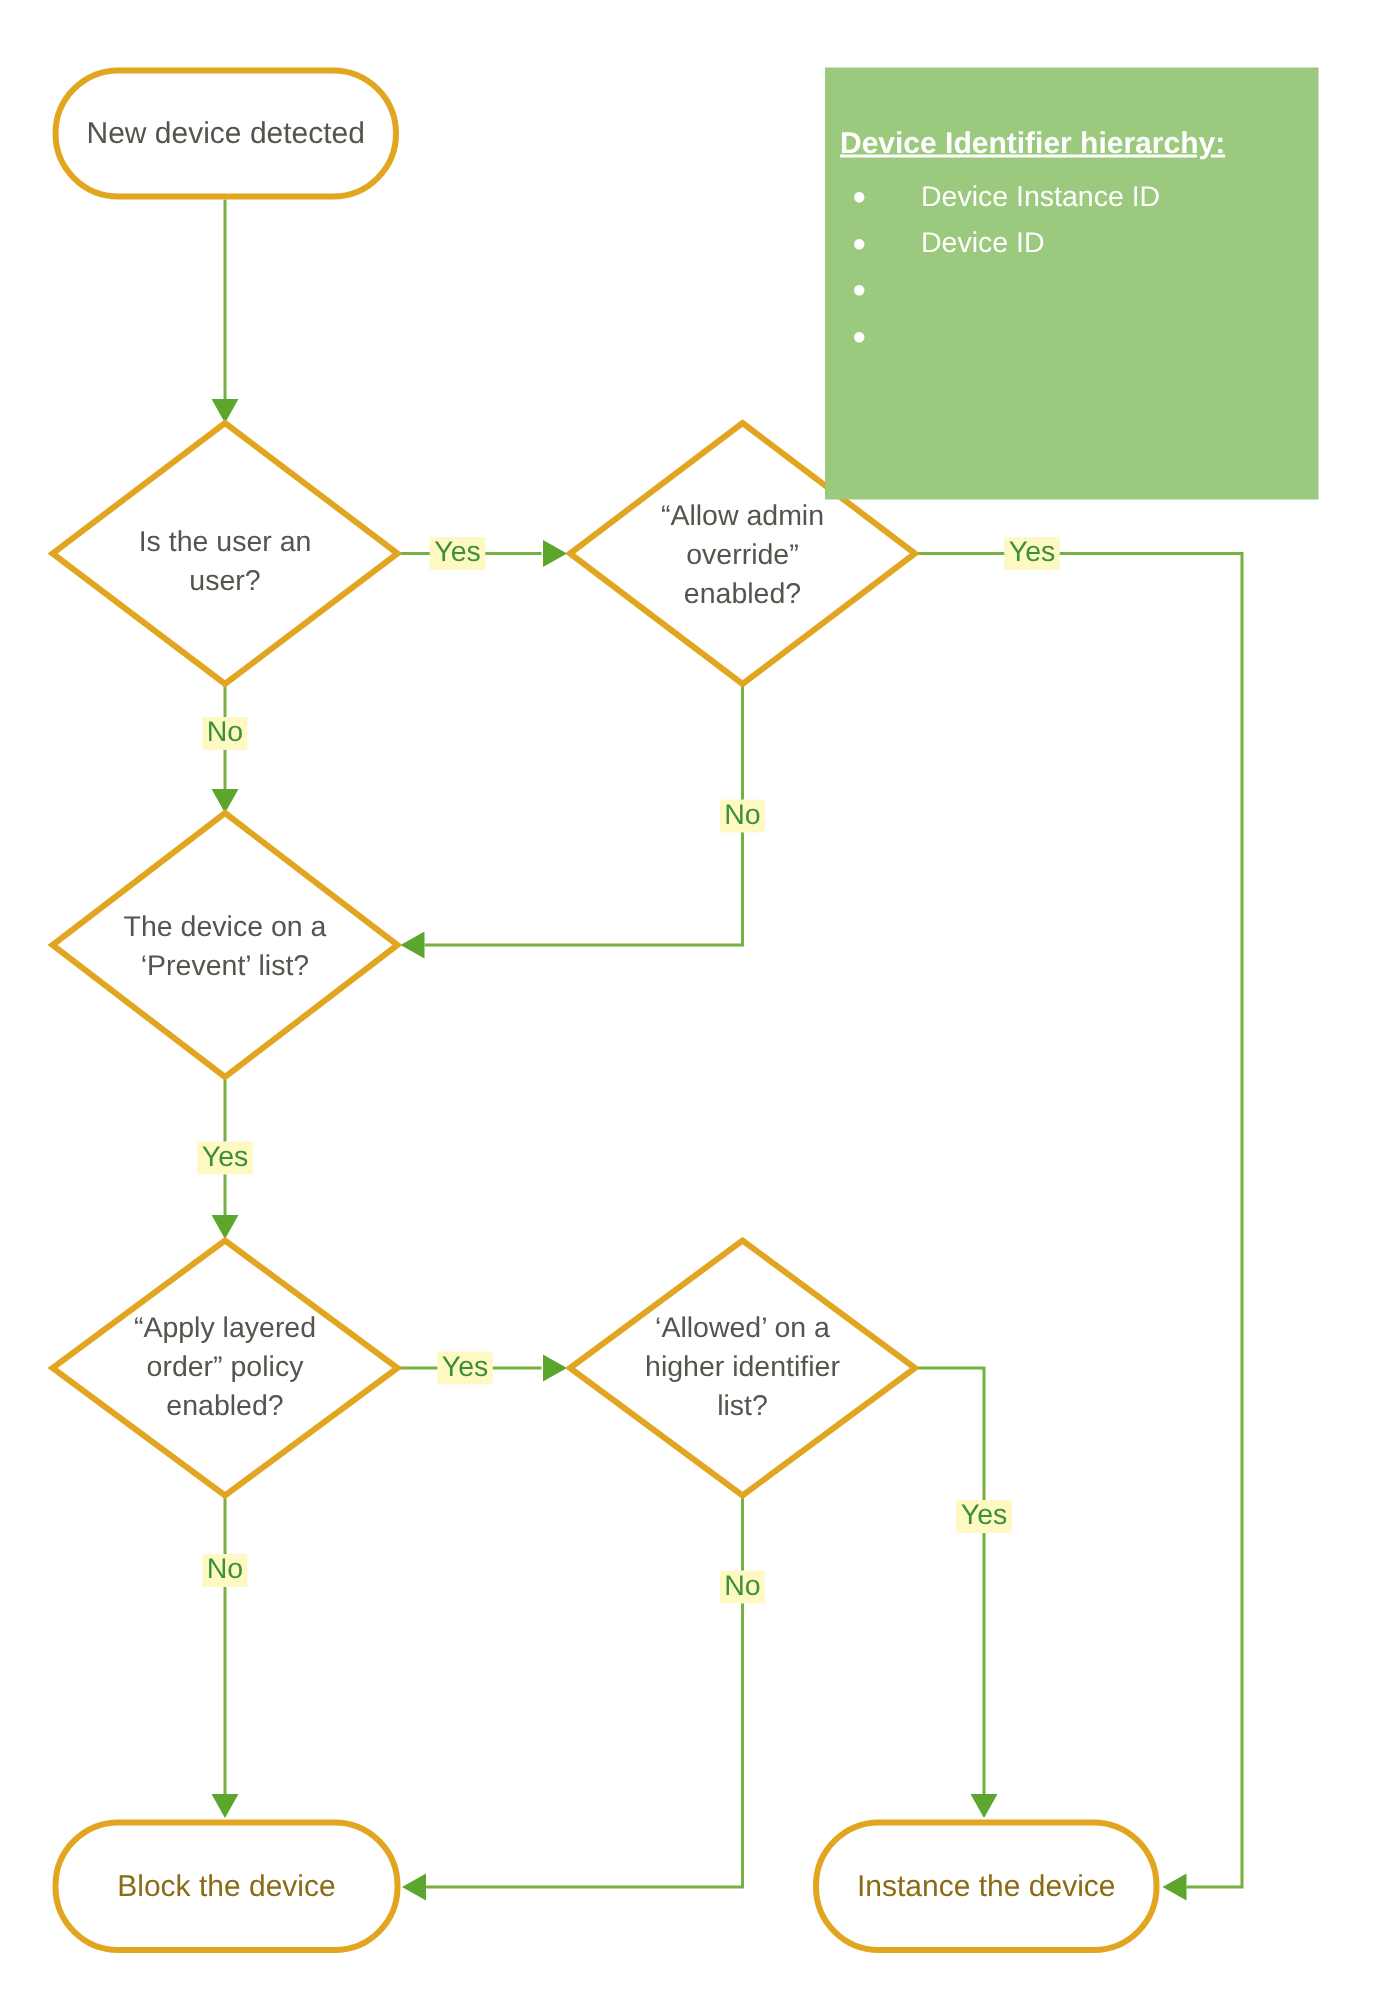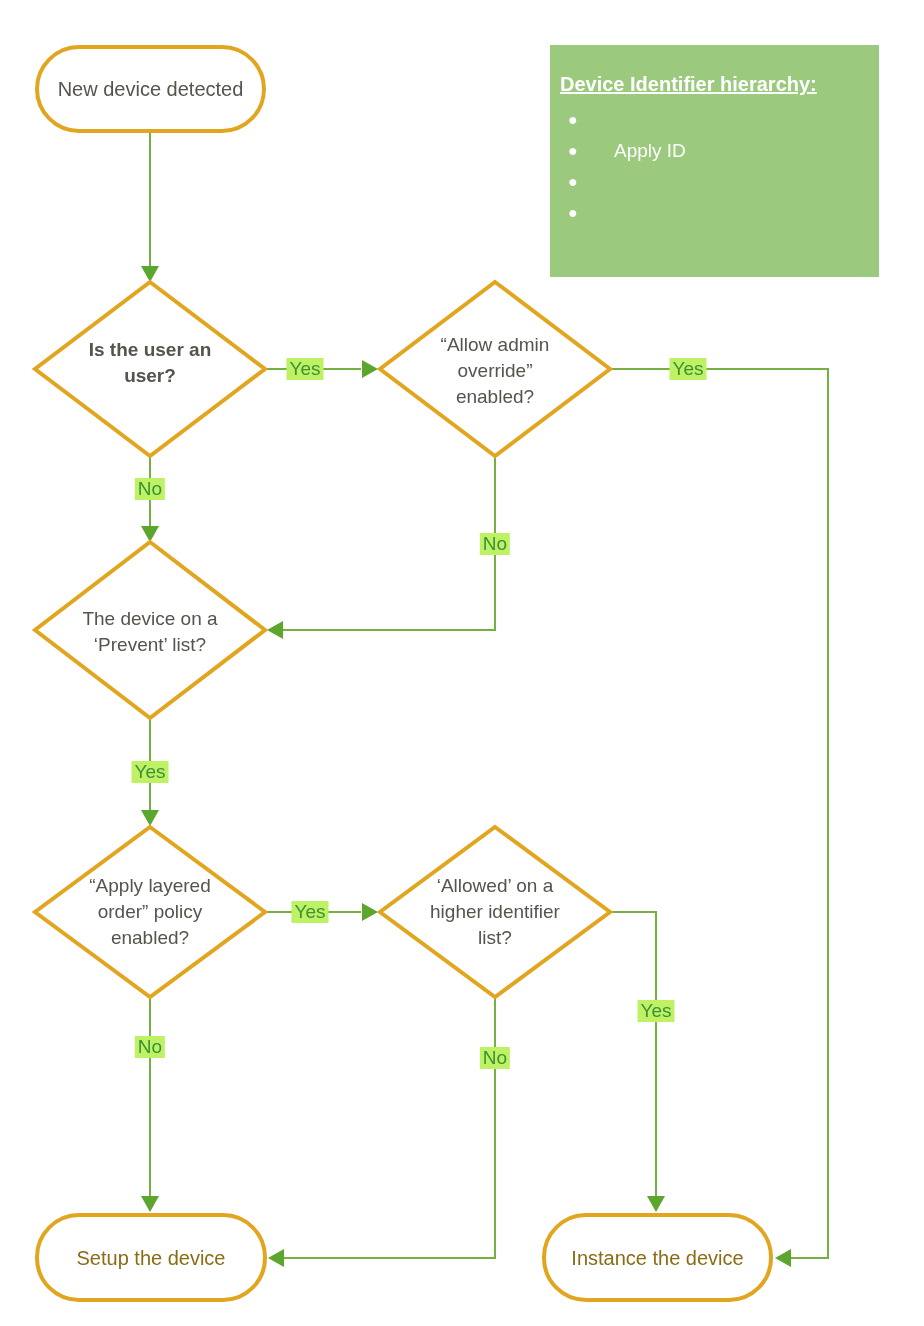--- a/index.html
+++ b/index.html
@@ -12,27 +12,27 @@
   path.conn{fill:none;stroke:var(--line-green);stroke-width:2;}
   polygon.arrow{fill:var(--arrow-green);}
   .nodetext{
     position:absolute;display:flex;flex-direction:column;align-items:center;justify-content:center;
     text-align:center;color:var(--node-text);font-size:19px;line-height:26px;
   }
   .nodetext span{display:block;}
   .terminal .t{color:var(--terminal-text);font-size:20px;}
   .start .t{color:var(--node-text);font-size:20px;}
   .chip{
-    position:absolute;transform:translate(-50%,-50%);background:#bef264;
+    position:absolute;transform:translate(-50%,-50%);background:#fef9c3;
     color:var(--label-green);font-size:19px;line-height:22px;padding:0 3px;white-space:nowrap;
   }
   .legend{
-    position:absolute;left:550px;top:45px;width:329px;height:232px;
+    position:absolute;left:550px;top:45px;width:329px;height:288px;
     background:var(--legend-bg);color:var(--legend-text);box-sizing:border-box;
-    padding:28px 10px 0 10px;
+    padding:40px 10px 0 10px;
   }
   .legend-title{font-size:20px;font-weight:bold;text-decoration:underline;margin-bottom:8px;}
   .legend ul{list-style:none;margin:0;padding:0;}
   .legend li{display:flex;font-size:19px;line-height:31px;}
   .legend .bullet{width:54px;padding-left:8px;box-sizing:border-box;font-size:16px;}
 </style>
 </head>
 <body>
 
 <svg class="layer" width="924" height="1326" viewBox="0 0 924 1326">
@@ -86,39 +86,40 @@
   <polygon class="diamond" points="495,827 610,912 495,997 380,912"></polygon>
   <rect class="terminator" x="37" y="1215" width="228" height="85" rx="42"></rect>
   <rect class="terminator" x="544" y="1215" width="227" height="85" rx="42"></rect>
 </svg>
 
 <div class="legend">
   <div class="legend-title">Device Identifier hierarchy:</div>
   <ul>
     <li>
       <span class="bullet">●</span>
+      <span>Device Instance ID</span>
     </li>
     <li>
       <span class="bullet">●</span>
-      <span>Apply ID</span>
+      <span>Device ID</span>
     </li>
     <li>
       <span class="bullet">●</span>
     </li>
     <li>
       <span class="bullet">●</span>
     </li>
   </ul>
 </div>
 
 <div class="nodetext start" style="left:35px;top:45px;width:231px;height:88px;">
   <span class="t">New device detected</span>
 </div>
 
-<div class="nodetext" style="left:40px;top:312px;width:220px;height:102px;font-weight:bold;">
+<div class="nodetext" style="left:40px;top:324px;width:220px;height:102px;">
   <span>Is the user an</span>
   <span>user?</span>
 </div>
 
 <div class="nodetext" style="left:395px;top:318px;width:200px;height:106px;">
   <span>“Allow admin</span>
   <span>override”</span>
   <span>enabled?</span>
 </div>
 
@@ -133,21 +134,21 @@
   <span>enabled?</span>
 </div>
 
 <div class="nodetext" style="left:390px;top:866px;width:210px;height:92px;">
   <span>‘Allowed’ on a</span>
   <span>higher identifier</span>
   <span>list?</span>
 </div>
 
 <div class="nodetext terminal" style="left:35px;top:1213px;width:232px;height:89px;">
-  <span class="t">Setup the device</span>
+  <span class="t">Block the device</span>
 </div>
 
 <div class="nodetext terminal" style="left:542px;top:1213px;width:231px;height:89px;">
   <span class="t">Instance the device</span>
 </div>
 
 <div class="chip" style="left:305px;top:369px;">Yes</div>
 <div class="chip" style="left:150px;top:489px;">No</div>
 <div class="chip" style="left:688px;top:369px;">Yes</div>
 <div class="chip" style="left:495px;top:544px;">No</div>

